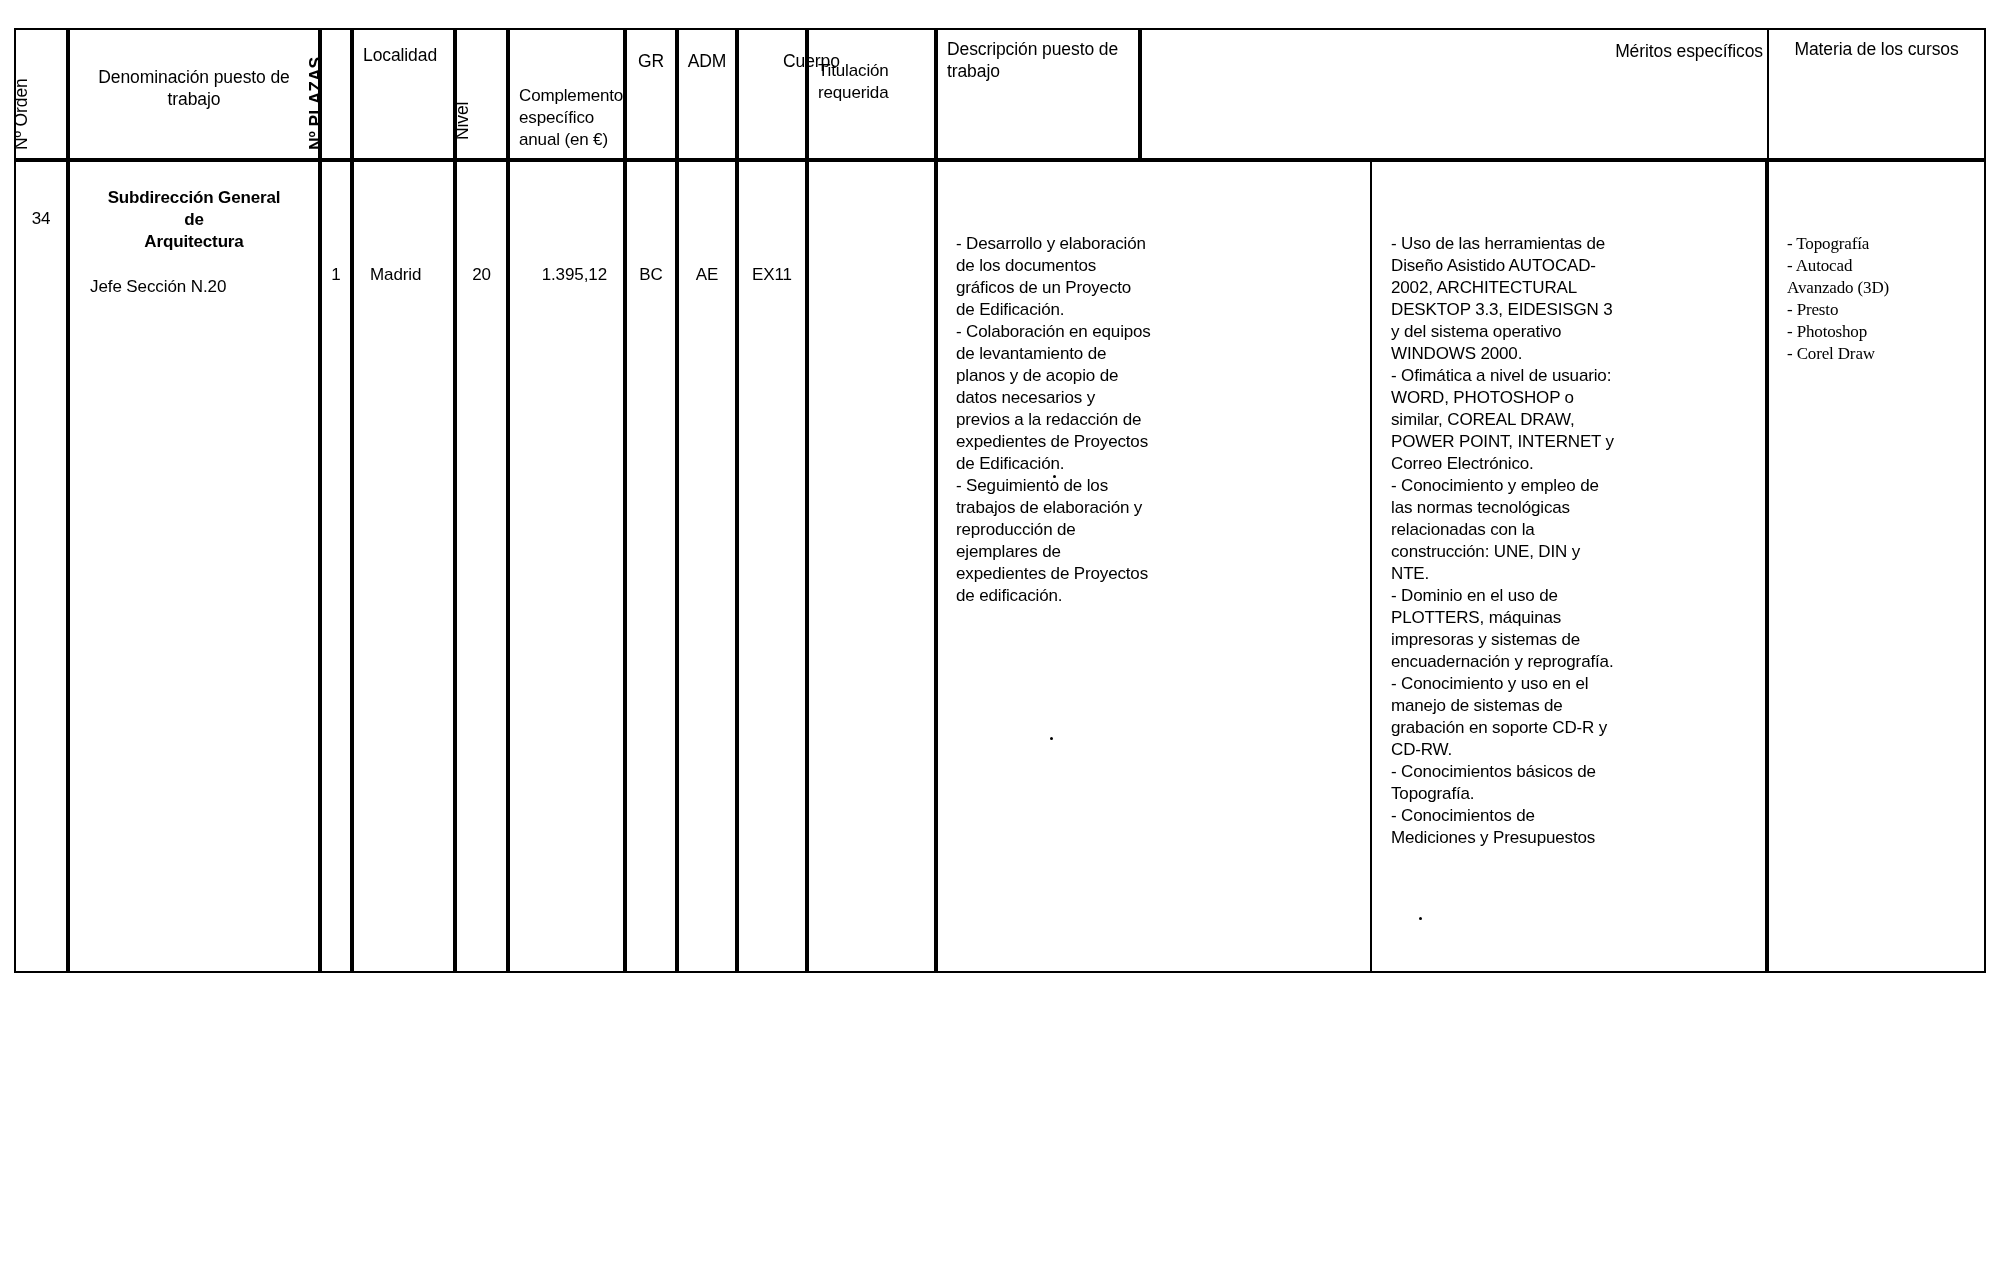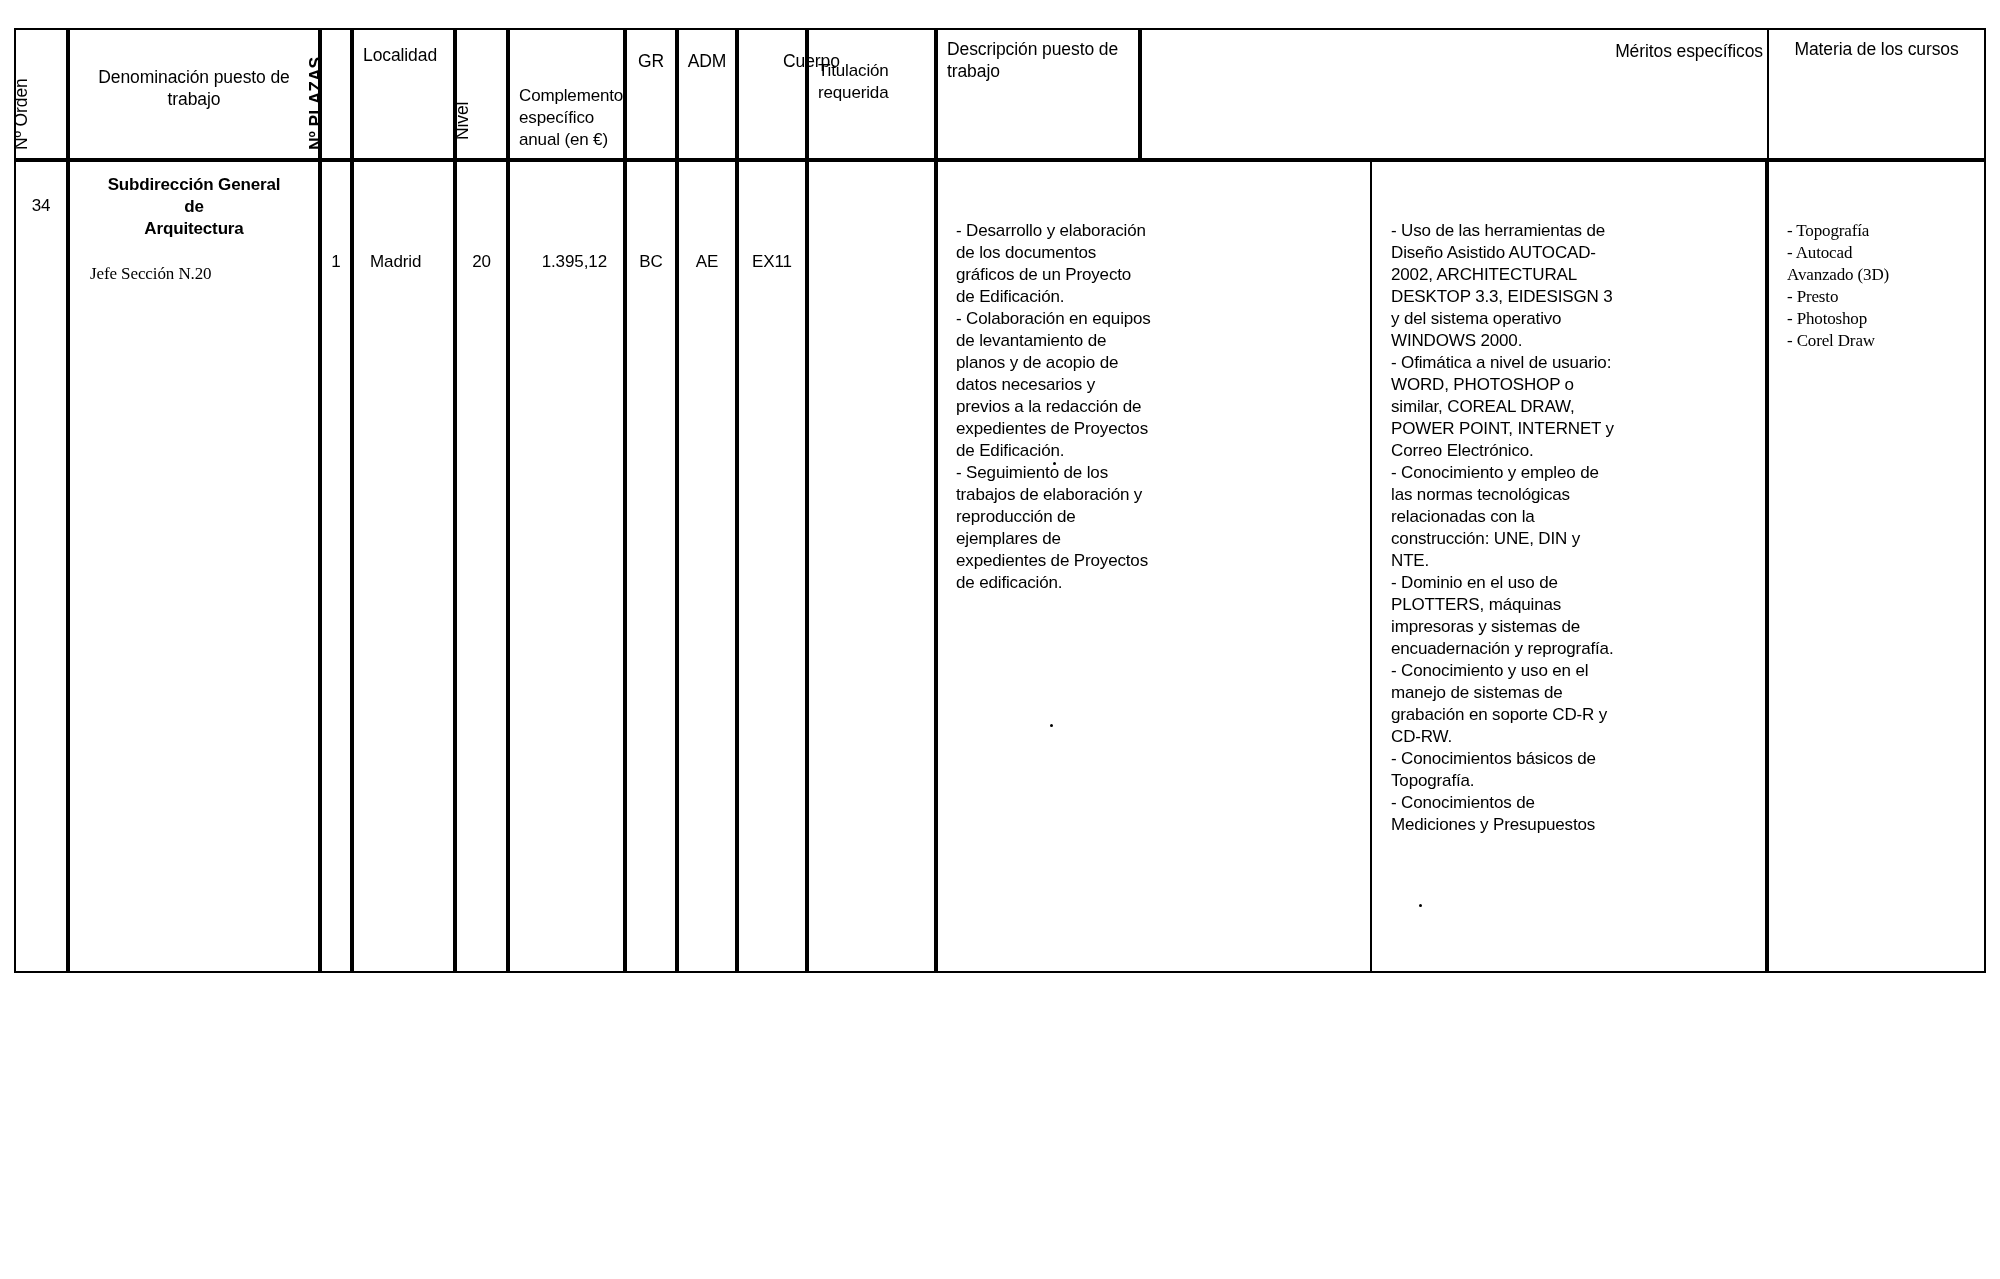--- a/index.html
+++ b/index.html
@@ -88,38 +88,39 @@
   tr.body-row td { height: 809px; }
 
   .bcell {
     position: relative;
     height: 100%;
     box-sizing: border-box;
     padding: 10px 8px 8px 8px;
     font-size: 17px;
     line-height: 1.30;
     letter-spacing: -0.1px;
+    margin-top: 13px;
   }
   .bcell.center { text-align: center; padding-left: 3px; padding-right: 3px; }
   .bcell.right  { text-align: right; padding-right: 16px; }
   .bcell.left   { text-align: left; }
 
   .group-title {
     font-weight: bold;
     text-align: center;
     font-size: 18px;
     line-height: 1.33;
     padding: 5px 20px 0 20px;
     letter-spacing: -0.2px;
   }
 
   .row-value {
     margin-top: 23px;
   }
-  .row-value.indent { padding-left: 12px; font-family: Liberation Serif, serif; }
+  .row-value.indent { padding-left: 12px; }
 
   .pos-top { position: relative; top: 56px; }
 
   .para {
     white-space: pre-line;
     font-size: 17px;
     line-height: 1.295;
     letter-spacing: -0.15px;
     padding-top: 2px;
   }

